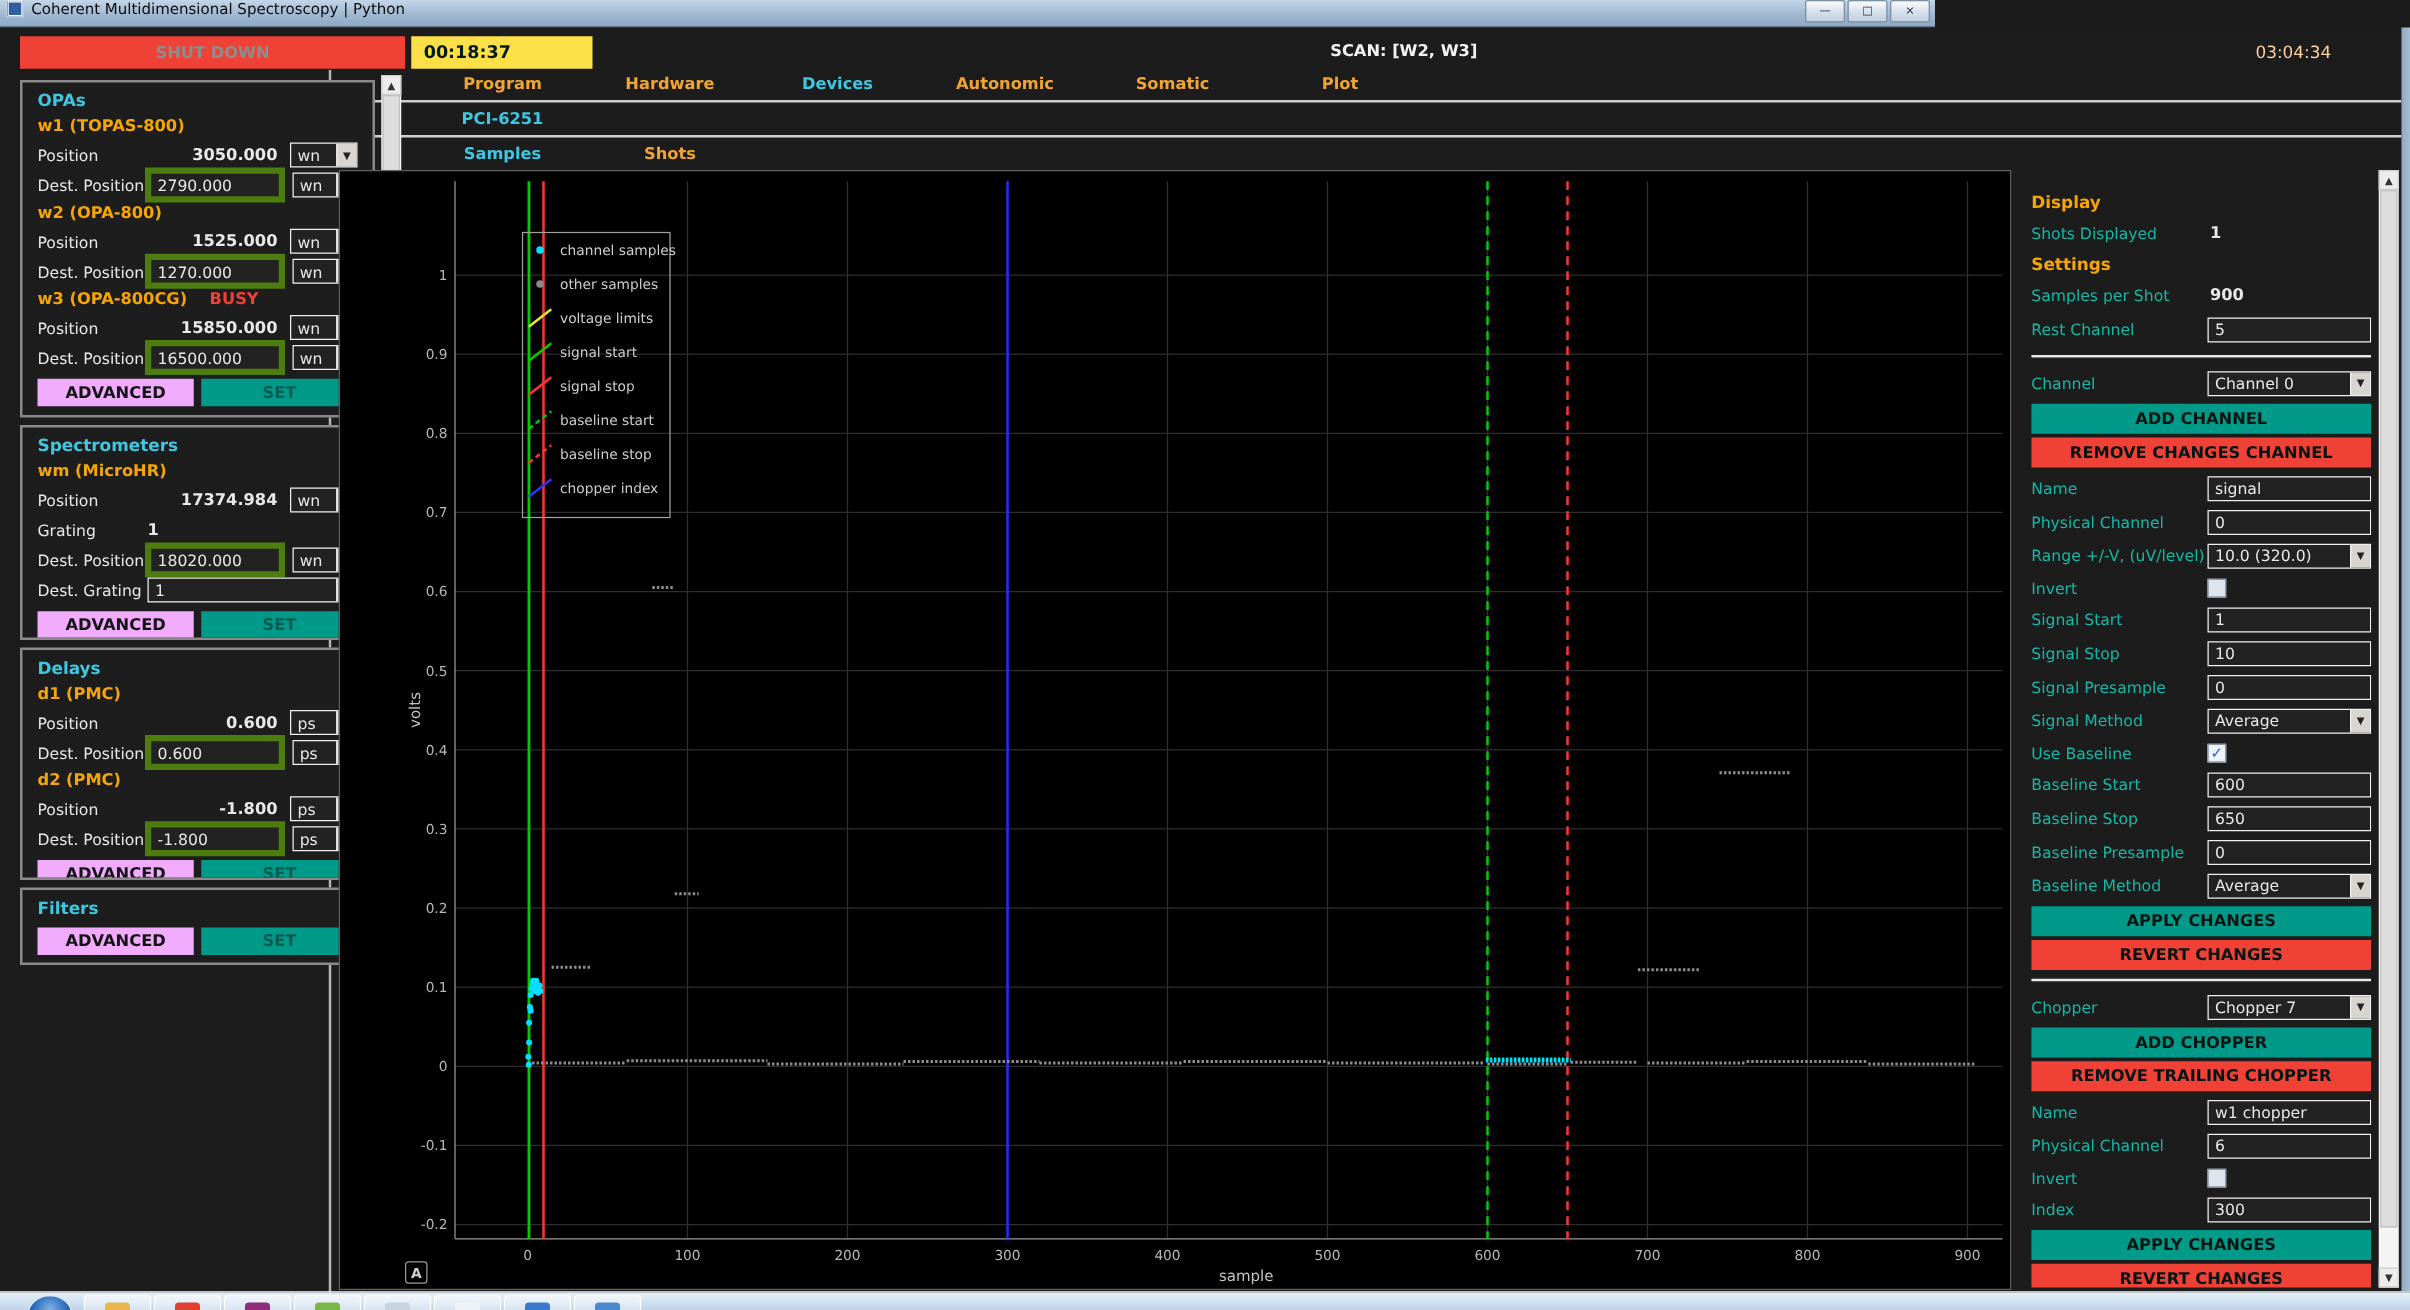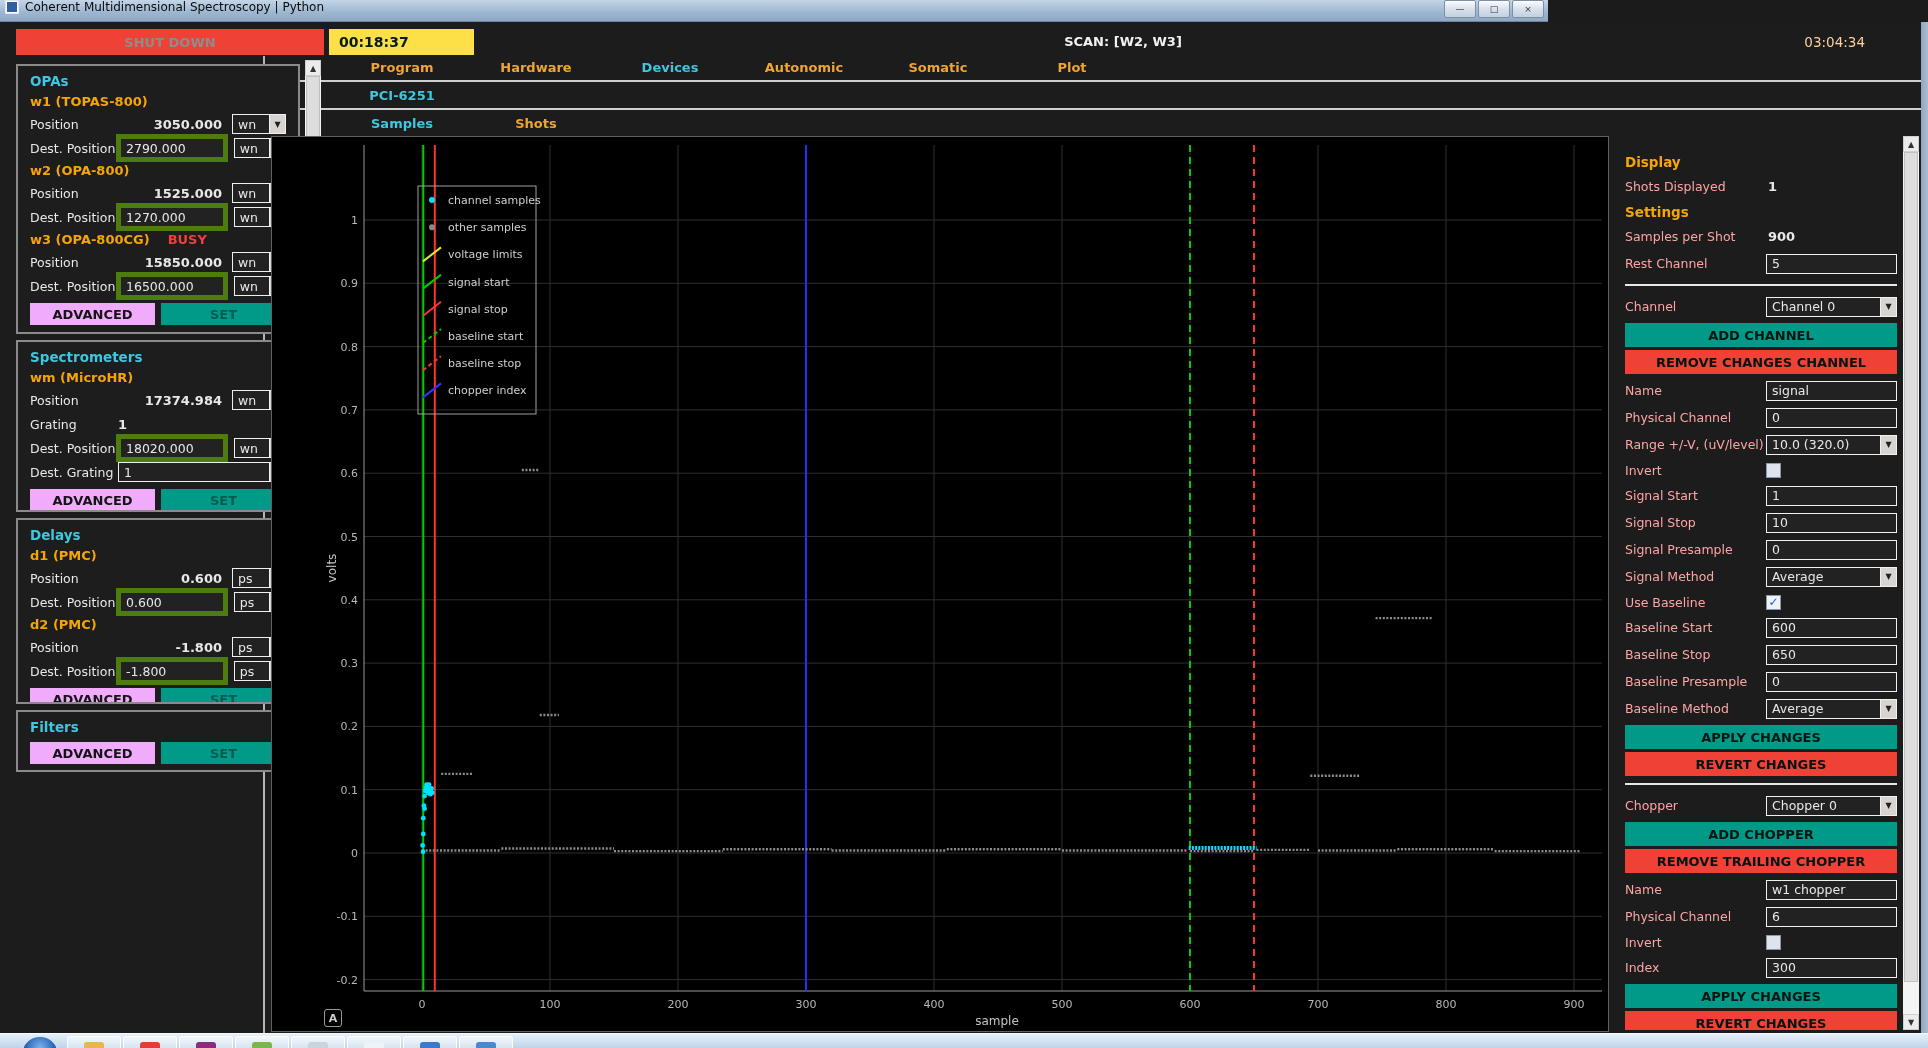--- a/index.html
+++ b/index.html
@@ -68,21 +68,21 @@
   .sb-thumb{position:absolute;left:1px;width:14px;background:#dddddd;border:1px solid #c0c0c0;box-sizing:border-box;}
   
   .plot{position:absolute;left:271px;top:114px;width:1336px;height:894px;background:#000;border:1px solid #606060;box-sizing:content-box;}
   .plot svg{position:absolute;left:0;top:0;font-family:"DejaVu Sans","Liberation Sans",sans-serif;}
   .auto-btn{position:absolute;left:52px;top:872px;width:16px;height:16px;border:1px solid #9a9a9a;border-radius:3px;
     color:#cfcfcf;font-size:11px;font-weight:bold;display:flex;align-items:center;justify-content:center;background:#000;}
   
   .spanel{position:absolute;left:1625px;top:114px;width:272px;height:894px;overflow:hidden;padding-top:14px;box-sizing:border-box;}
   .phead{color:#f5a506;font-weight:bold;font-size:13.5px;height:23px;display:flex;align-items:center;}
   .prow{display:flex;align-items:center;height:27px;}
-  .plabel{flex:1;color:#fca5a5;}
+  .plabel{flex:1;color:#14b8a6;}
   .pctrl{width:131px;display:flex;align-items:center;}
   .pval{font-weight:bold;font-size:13px;padding-left:2px;}
   .pinput{width:129px;height:18px;border:1px solid #f0f0f0;background:#222;display:flex;align-items:center;padding-left:5px;font-size:12.5px;}
   .dd.pdd{width:131px;}
   .cbx{width:13px;height:13px;background:#dde4ec;border:1px solid #8a98a8;box-sizing:content-box;}
   .cbx.checked{background:#eef3f8;}
   .cbx.checked::after{content:"✓";color:#1f5bd6;font-weight:bold;font-size:12px;line-height:13px;display:block;text-align:center;}
   .xbtn{height:24px;display:flex;align-items:center;justify-content:center;font-weight:bold;font-size:13px;color:#071512;margin:3px 0;}
   .xbtn.teal{background:#019a89;}
   .xbtn.red{background:#f04137;}
@@ -566,21 +566,21 @@
           </span>
         </span>
     </div>
     <div class="xbtn teal">APPLY CHANGES</div>
     <div class="xbtn red">REVERT CHANGES</div>
     <div class="psep"></div>
     <div class="prow">
       <span class="plabel">Chopper</span>
       <span class="pctrl">
           <span class="dd pdd">
-            <span class="ddtext">Chopper 0</span>
+            <span class="ddtext">Chopper 7</span>
             <span class="ddarrow">▼</span>
           </span>
         </span>
     </div>
     <div class="xbtn teal">ADD CHOPPER</div>
     <div class="xbtn red">REMOVE TRAILING CHOPPER</div>
     <div class="prow">
       <span class="plabel">Name</span>
       <span class="pctrl">
           <span class="pinput">w1 chopper</span>

